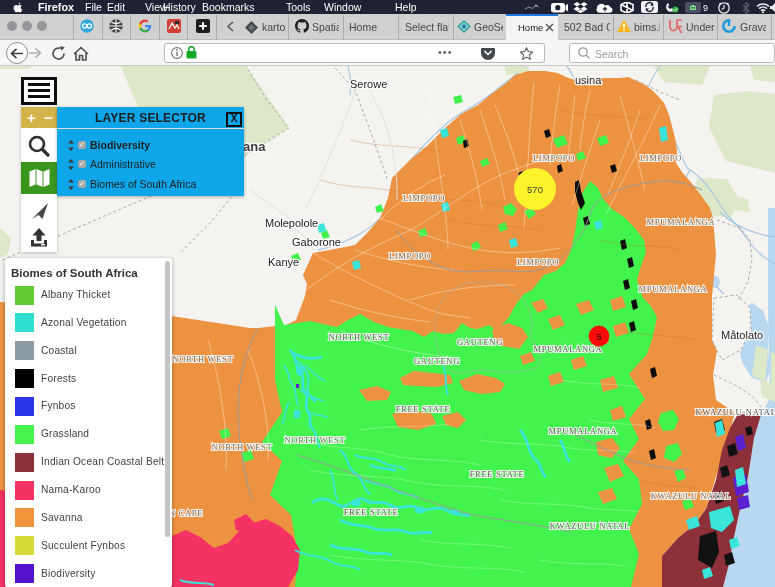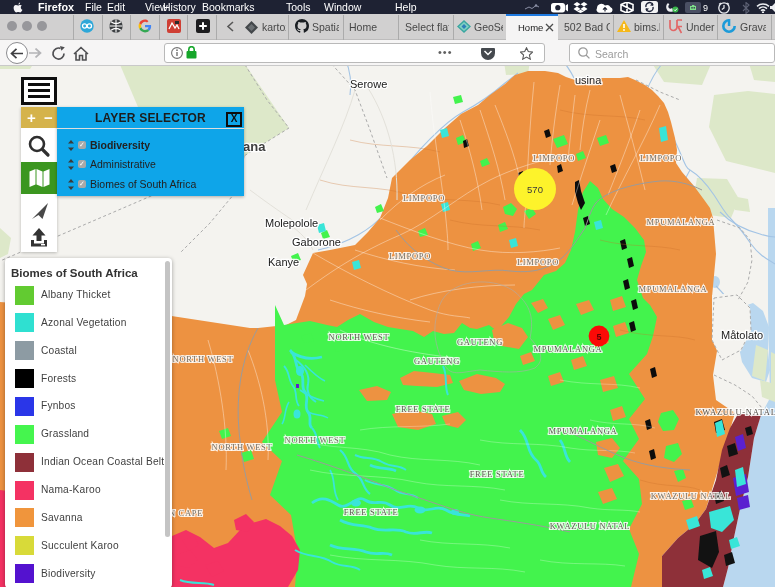--- a/index.html
+++ b/index.html
@@ -607,17 +607,17 @@
       <div class="lgtx" style="top:400px">Fynbos</div>
     <div class="lgsq" style="top:424.8px;background:#45f54e"></div>
       <div class="lgtx" style="top:428px">Grassland</div>
     <div class="lgsq" style="top:452.6px;background:#8e3039"></div>
       <div class="lgtx" style="top:456px">Indian Ocean Coastal Belt</div>
     <div class="lgsq" style="top:480.5px;background:#f43263"></div>
       <div class="lgtx" style="top:484px">Nama-Karoo</div>
     <div class="lgsq" style="top:508.3px;background:#f0953c"></div>
       <div class="lgtx" style="top:512px">Savanna</div>
     <div class="lgsq" style="top:536.2px;background:#d8da39"></div>
-      <div class="lgtx" style="top:540px">Succulent Karoo</div>
+      <div class="lgtx" style="top:540px">Succulent Fynbos</div>
     <div class="lgsq" style="top:564.1px;background:#5412cf"></div>
       <div class="lgtx" style="top:568px">Biodiversity</div>
   </div>
 </div>
 
 </body></html>

